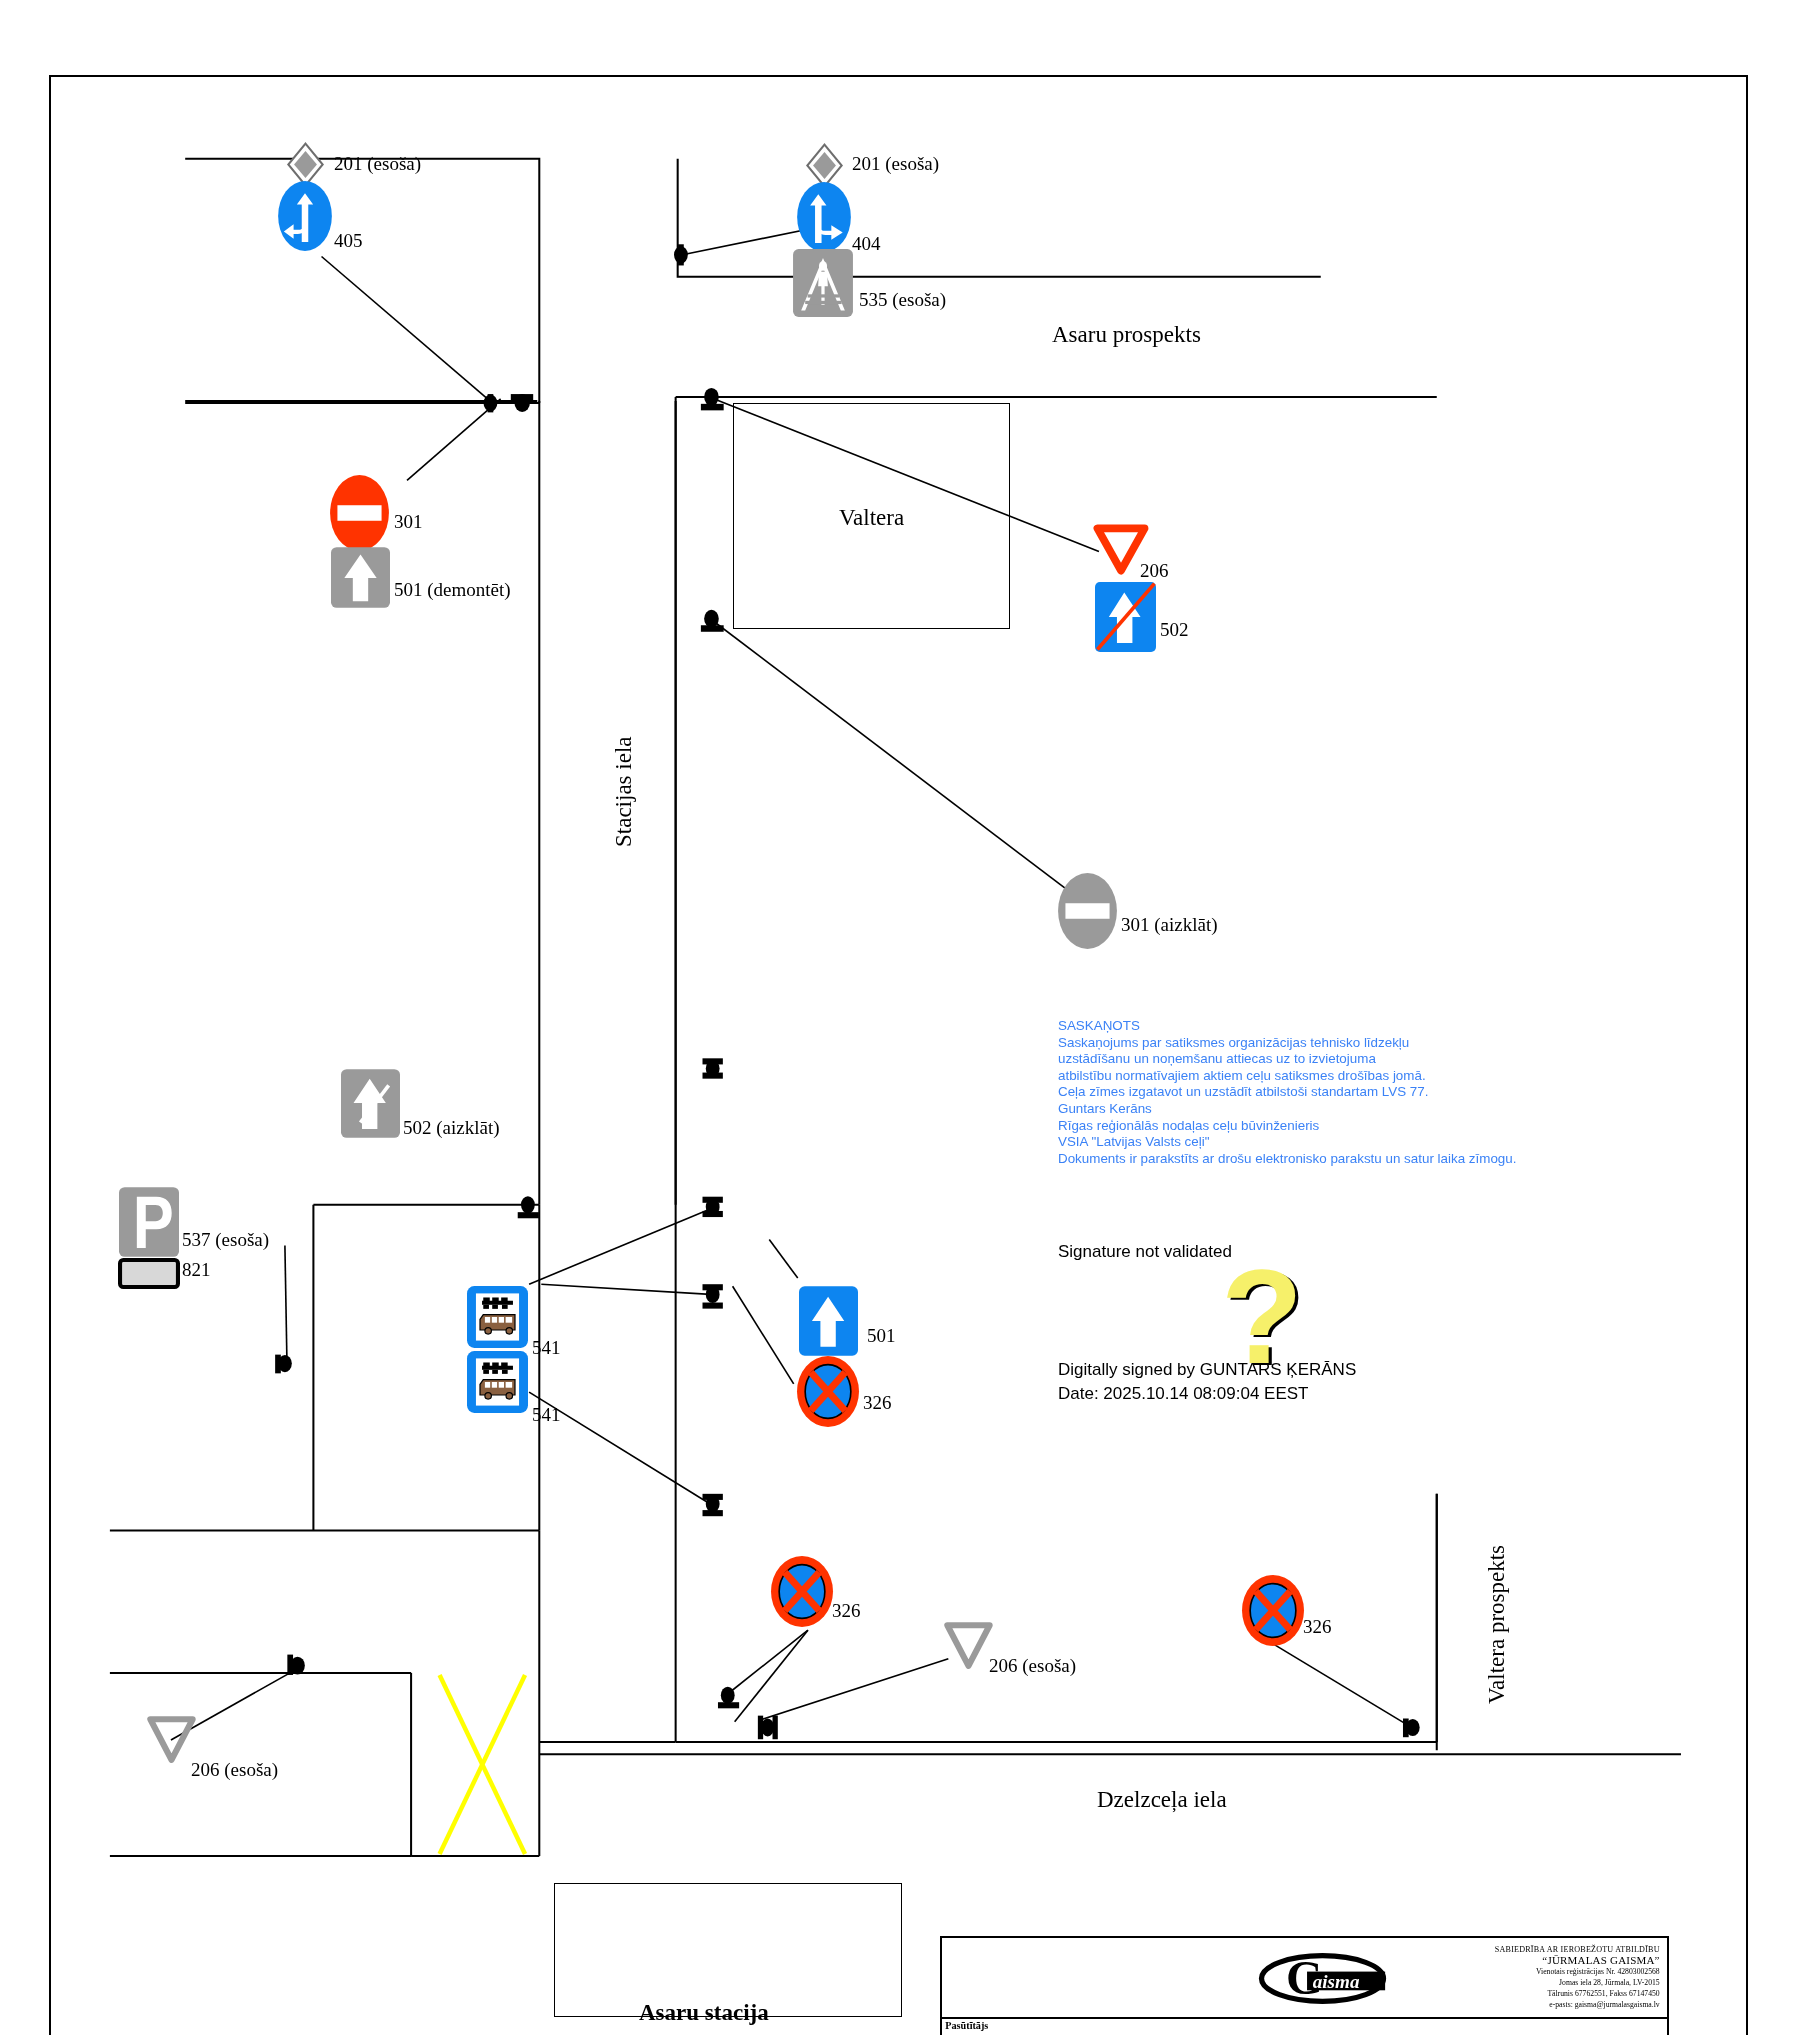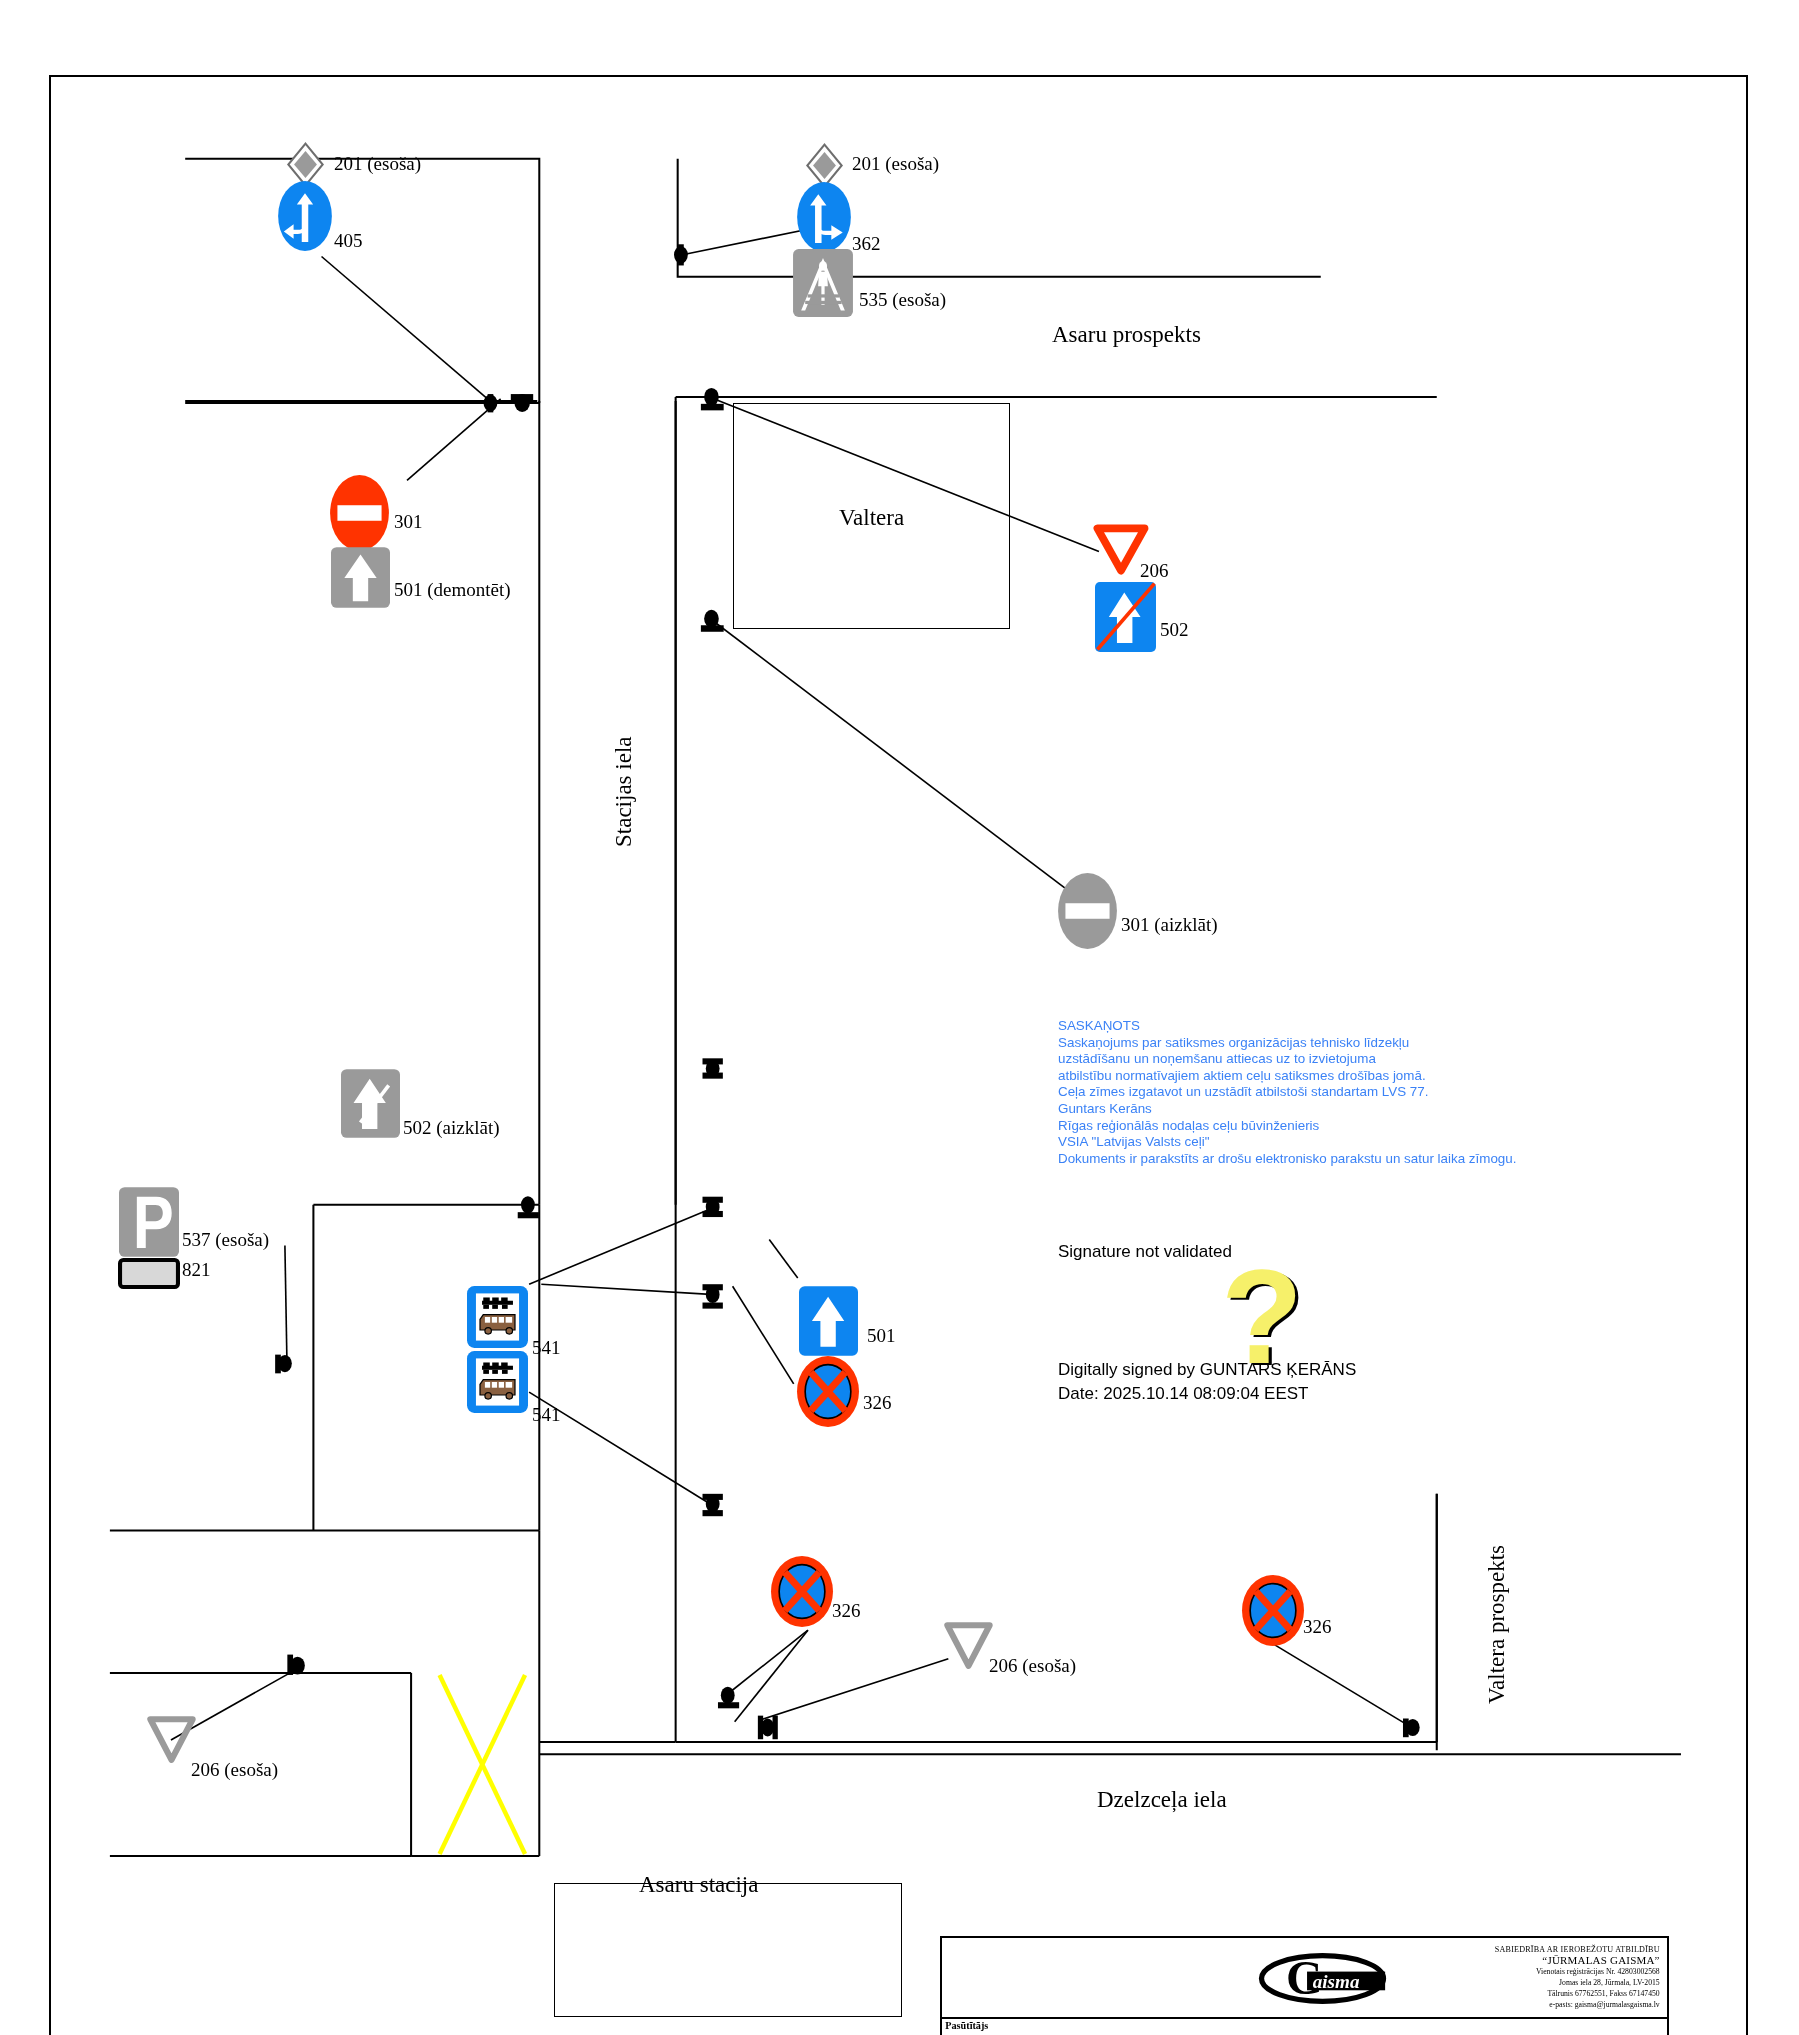--- a/index.html
+++ b/index.html
@@ -166,21 +166,21 @@
 
       <ellipse cx="731" cy="4092" rx="18" ry="22"></ellipse>
         <rect x="706" y="4065" width="14" height="50"></rect>
     </g>
   </svg>
 
   <div class="box" style="left:733px;top:403px;width:277px;height:226px;"></div>
   <div class="boxlabel" style="left:839px;top:505px;">Valtera</div>
 
   <div class="box" style="left:554px;top:1883px;width:348px;height:134px;"></div>
-  <div class="boxlabel" style="left:639px;top:1872px;">Asaru stacija</div>
+  <div class="boxlabel" style="left:639px;top:2000px;font-weight:bold;">Asaru stacija</div>
 
   <div class="street" style="left:1052px;top:322px;">Asaru prospekts</div>
   <div class="street vert" style="left:611px;top:847px;transform:rotate(-90deg);">Stacijas iela</div>
   <div class="street vert" style="left:1484px;top:1704px;transform:rotate(-90deg);">Valtera prospekts</div>
   <div class="street" style="left:1050px;top:1787px;margin-left:47px;">Dzelzceļa iela</div>
 
   <div class="sign" style="left:285px;top:142px;">
     <svg width="41" height="45" viewBox="0 0 100 110">
       <polygon points="50,4 92,55 50,106 8,55" fill="#ffffff" stroke="#6e6e6e" stroke-width="5"></polygon>
       <polygon points="50,22 78,55 50,88 22,55" fill="#9a9a9a"></polygon>
@@ -205,21 +205,21 @@
   </div>
   <div class="sgnum" style="left:852px;top:153px;">201 (esoša)</div>
 
   <div class="sign" style="left:797px;top:182px;">
     <svg width="54" height="70" viewBox="0 0 132 172">
       <ellipse cx="66" cy="86" rx="66" ry="86" fill="#0d85f0"></ellipse>
       <path d="M 52 30 L 72 58 L 60 58 L 60 150 L 44 150 L 44 58 L 32 58 Z" fill="#fff"></path>
       <path d="M 56 92 L 56 110 C 56 118 62 120 70 120 L 84 120 L 84 106 L 112 124 L 84 142 L 84 130 L 70 130 C 56 130 46 122 46 108 L 46 92 Z" fill="#fff"></path>
     </svg>
   </div>
-  <div class="sgnum" style="left:852px;top:233px;">362</div>
+  <div class="sgnum" style="left:852px;top:233px;">404</div>
 
   <div class="sign" style="left:793px;top:249px;">
     <svg width="60" height="68" viewBox="0 0 148 168">
       <rect x="0" y="0" width="148" height="168" rx="14" fill="#9a9a9a"></rect>
       <path d="M 74 22 L 128 152 L 118 152 L 74 46 L 30 152 L 20 152 Z" fill="#fff"></path>
       <ellipse cx="74" cy="42" rx="10" ry="12" fill="#fff"></ellipse>
       <path d="M 64 56 L 84 56 L 86 92 L 78 92 L 78 138 L 70 138 L 70 92 L 62 92 Z" fill="#fff"></path>
       <rect x="36" y="112" width="78" height="8" fill="#9a9a9a"></rect>
       <rect x="30" y="128" width="90" height="8" fill="#9a9a9a"></rect>
     </svg>

